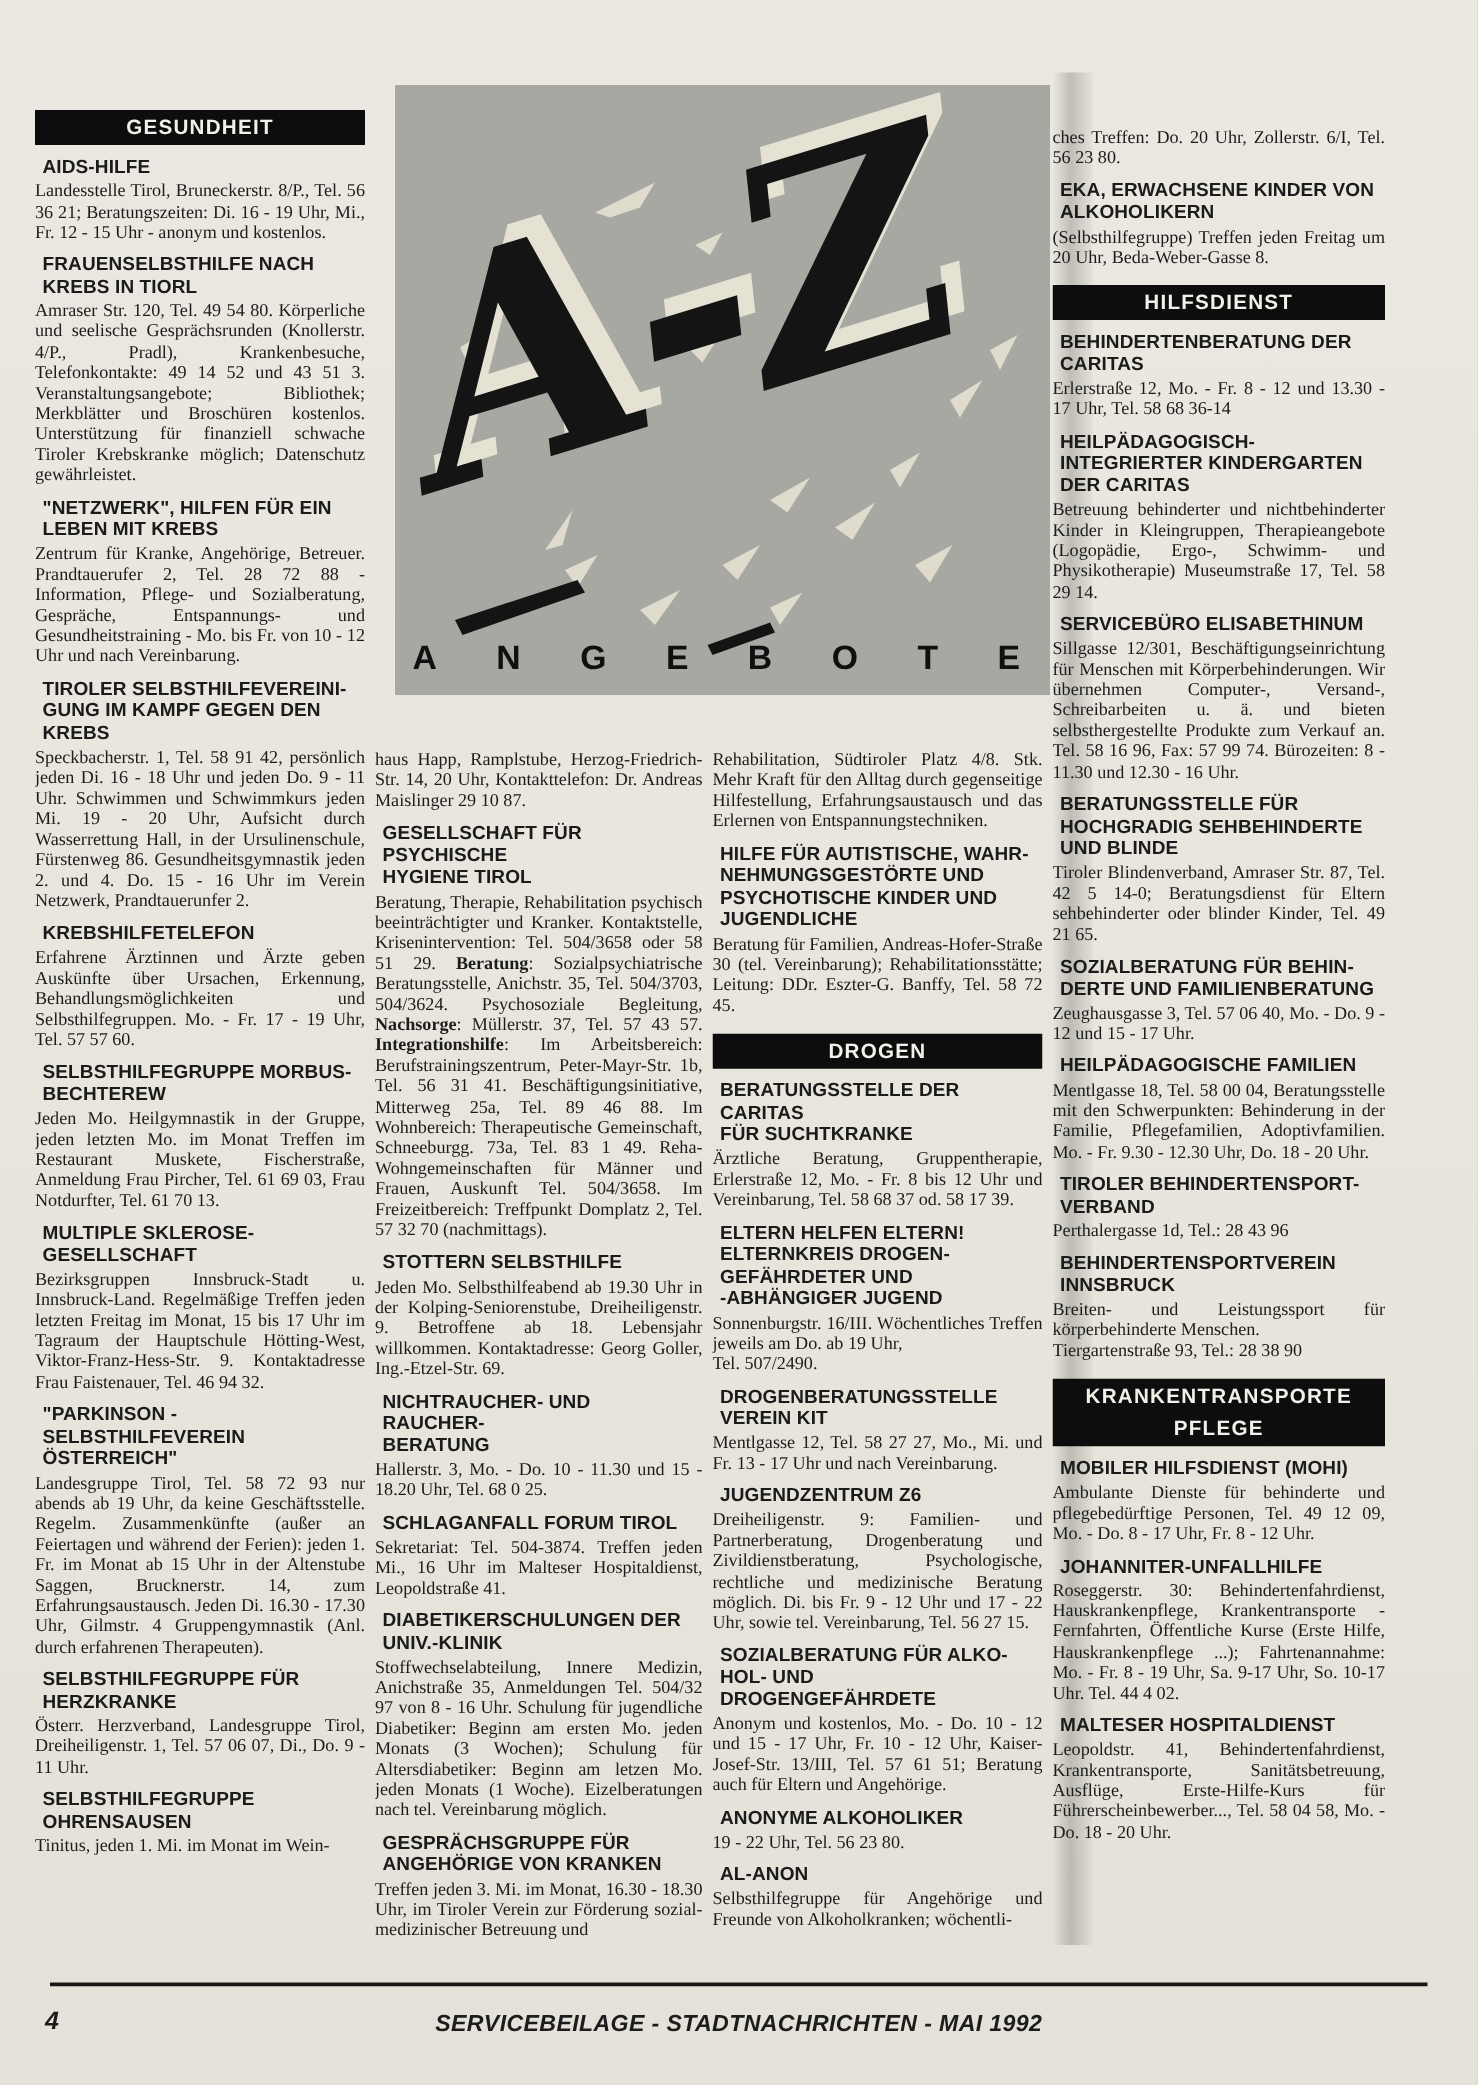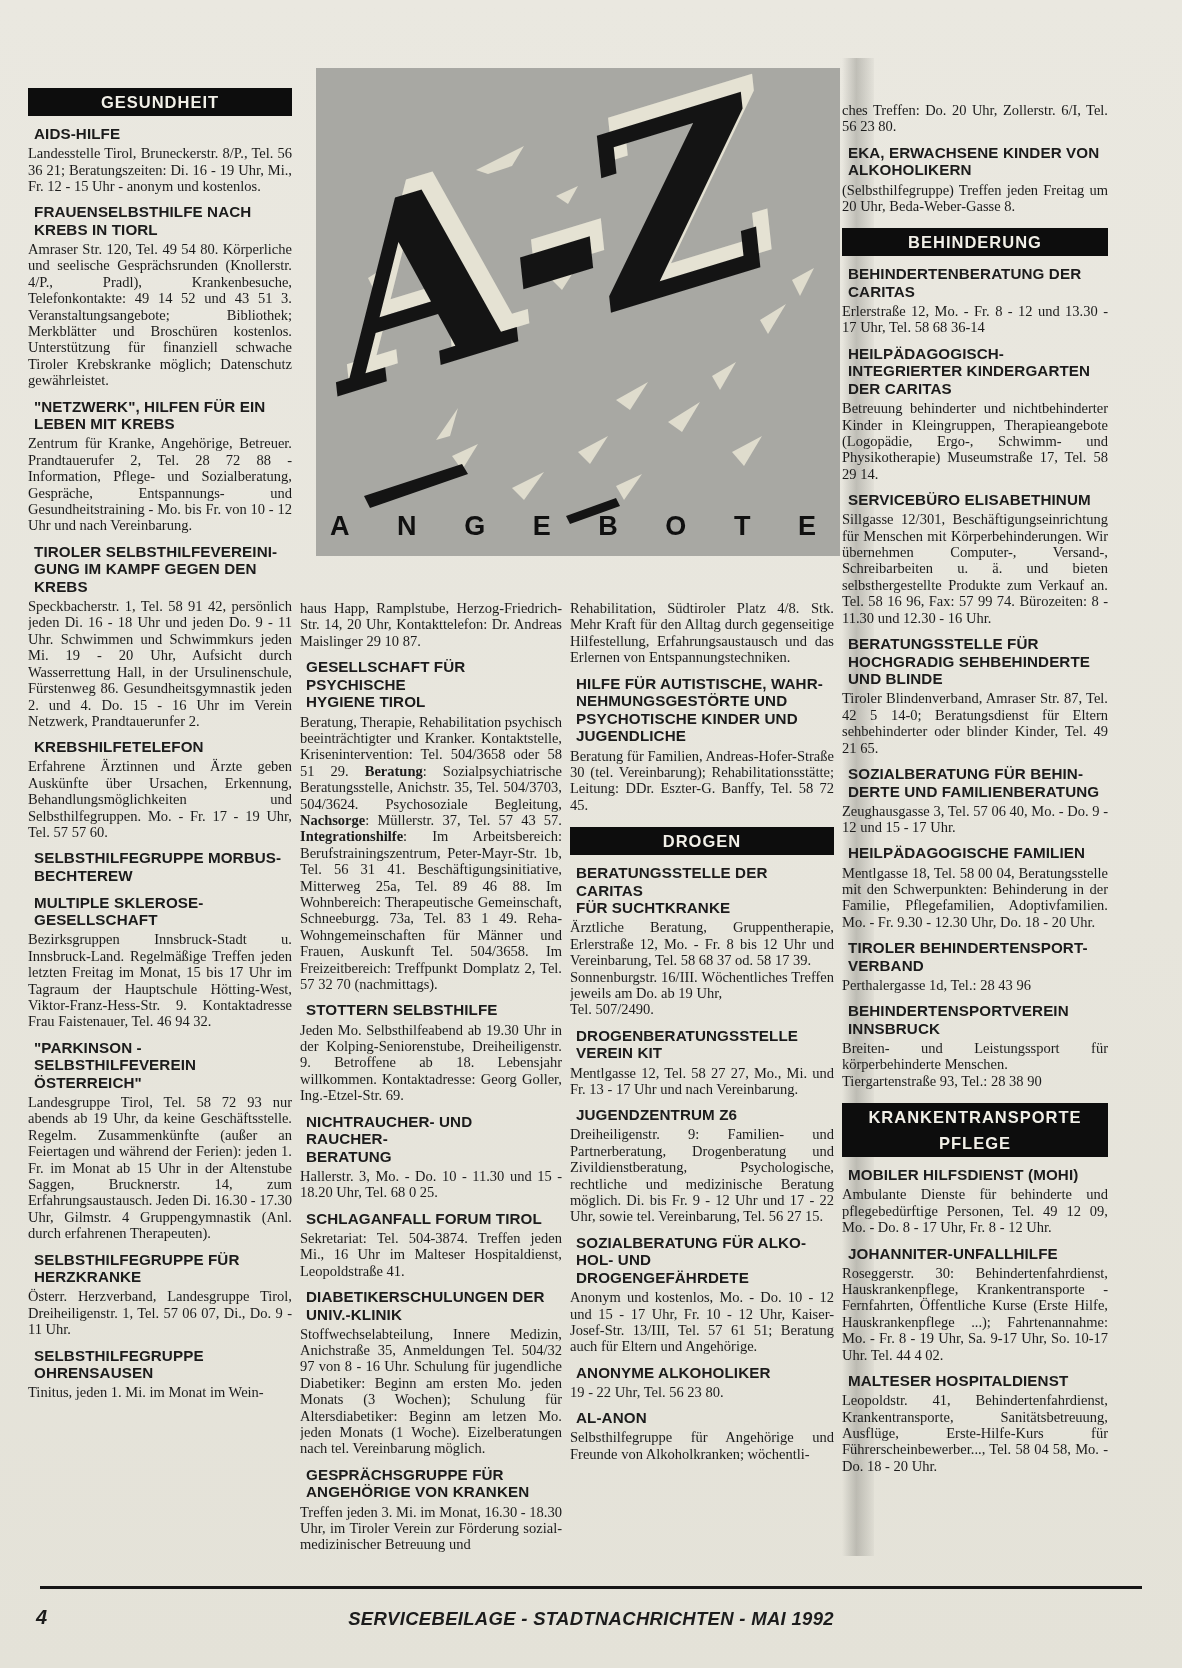--- a/index.html
+++ b/index.html
@@ -158,20 +158,21 @@
 KREBS</div>
           <div class="entry-body">Speckbacherstr. 1, Tel. 58 91 42, persönlich jeden Di. 16 - 18 Uhr und jeden Do. 9 - 11 Uhr. Schwimmen und Schwimmkurs jeden Mi. 19 - 20 Uhr, Aufsicht durch Wasserrettung Hall, in der Ursulinenschule, Fürstenweg 86. Gesundheitsgymnastik jeden 2. und 4. Do. 15 - 16 Uhr im Verein Netzwerk, Prandtauerunfer 2.</div>
         </div>
         <div class="entry">
           <div class="entry-title">KREBSHILFETELEFON</div>
           <div class="entry-body">Erfahrene Ärztinnen und Ärzte geben Auskünfte über Ursachen, Erkennung, Behandlungsmöglichkeiten und Selbsthilfegruppen. Mo. - Fr. 17 - 19 Uhr, Tel. 57 57 60.</div>
         </div>
         <div class="entry">
           <div class="entry-title">SELBSTHILFEGRUPPE MORBUS-
 BECHTEREW</div>
+          <div class="entry-body">Jeden Mo. Heilgymnastik in der Gruppe, jeden letzten Mo. im Monat Treffen im Restaurant Muskete, Fischerstraße, Anmeldung Frau Pircher, Tel. 61 69 03, Frau Notdurfter, Tel. 61 70 13.</div>
         </div>
         <div class="entry">
           <div class="entry-title">MULTIPLE SKLEROSE-
 GESELLSCHAFT</div>
           <div class="entry-body">Bezirksgruppen Innsbruck-Stadt u. Innsbruck-Land. Regelmäßige Treffen jeden letzten Freitag im Monat, 15 bis 17 Uhr im Tagraum der Hauptschule Hötting-West, Viktor-Franz-Hess-Str. 9. Kontaktadresse Frau Faistenauer, Tel. 46 94 32.</div>
         </div>
         <div class="entry">
           <div class="entry-title">"PARKINSON - SELBSTHILFEVEREIN
 ÖSTERREICH"</div>
           <div class="entry-body">Landesgruppe Tirol, Tel. 58 72 93 nur abends ab 19 Uhr, da keine Geschäftsstelle. Regelm. Zusammenkünfte (außer an Feiertagen und während der Ferien): jeden 1. Fr. im Monat ab 15 Uhr in der Altenstube Saggen, Brucknerstr. 14, zum Erfahrungsaustausch. Jeden Di. 16.30 - 17.30 Uhr, Gilmstr. 4 Gruppengymnastik (Anl. durch erfahrenen Therapeuten).</div>
@@ -231,20 +232,24 @@
 JUGENDLICHE</div>
           <div class="entry-body">Beratung für Familien, Andreas-Hofer-Straße 30 (tel. Vereinbarung); Rehabilitationsstätte; Leitung: DDr. Eszter-G. Banffy, Tel. 58 72 45.</div>
         </div>
         <div class="cat-bar">DROGEN</div>
         <div class="entry">
           <div class="entry-title">BERATUNGSSTELLE DER CARITAS
 FÜR SUCHTKRANKE</div>
           <div class="entry-body">Ärztliche Beratung, Gruppentherapie, Erlerstraße 12, Mo. - Fr. 8 bis 12 Uhr und Vereinbarung, Tel. 58 68 37 od. 58 17 39.</div>
         </div>
         <div class="entry">
+          <div class="entry-title">ELTERN HELFEN ELTERN!
+ELTERNKREIS DROGEN-
+GEFÄHRDETER UND
+-ABHÄNGIGER JUGEND</div>
           <div class="entry-body">Sonnenburgstr. 16/III. Wöchentliches Treffen jeweils am Do. ab 19 Uhr,
 Tel. 507/2490.</div>
         </div>
         <div class="entry">
           <div class="entry-title">DROGENBERATUNGSSTELLE
 VEREIN KIT</div>
           <div class="entry-body">Mentlgasse 12, Tel. 58 27 27, Mo., Mi. und Fr. 13 - 17 Uhr und nach Vereinbarung.</div>
         </div>
         <div class="entry">
           <div class="entry-title">JUGENDZENTRUM Z6</div>
@@ -266,21 +271,21 @@
       </div>
     <div class="col col-4">
         <div class="entry">
           <div class="entry-body cont">ches Treffen: Do. 20 Uhr, Zollerstr. 6/I, Tel. 56 23 80.</div>
         </div>
         <div class="entry">
           <div class="entry-title">EKA, ERWACHSENE KINDER VON
 ALKOHOLIKERN</div>
           <div class="entry-body">(Selbsthilfegruppe) Treffen jeden Freitag um 20 Uhr, Beda-Weber-Gasse 8.</div>
         </div>
-        <div class="cat-bar">BEHINDERUNG</div>
+        <div class="cat-bar">HILFSDIENST</div>
         <div class="entry">
           <div class="entry-title">BEHINDERTENBERATUNG DER
 CARITAS</div>
           <div class="entry-body">Erlerstraße 12, Mo. - Fr. 8 - 12 und 13.30 - 17 Uhr, Tel. 58 68 36-14</div>
         </div>
         <div class="entry">
           <div class="entry-title">HEILPÄDAGOGISCH-
 INTEGRIERTER KINDERGARTEN
 DER CARITAS</div>
           <div class="entry-body">Betreuung behinderter und nichtbehinderter Kinder in Kleingruppen, Therapieangebote (Logopädie, Ergo-, Schwimm- und Physikotherapie) Museumstraße 17, Tel. 58 29 14.</div>

